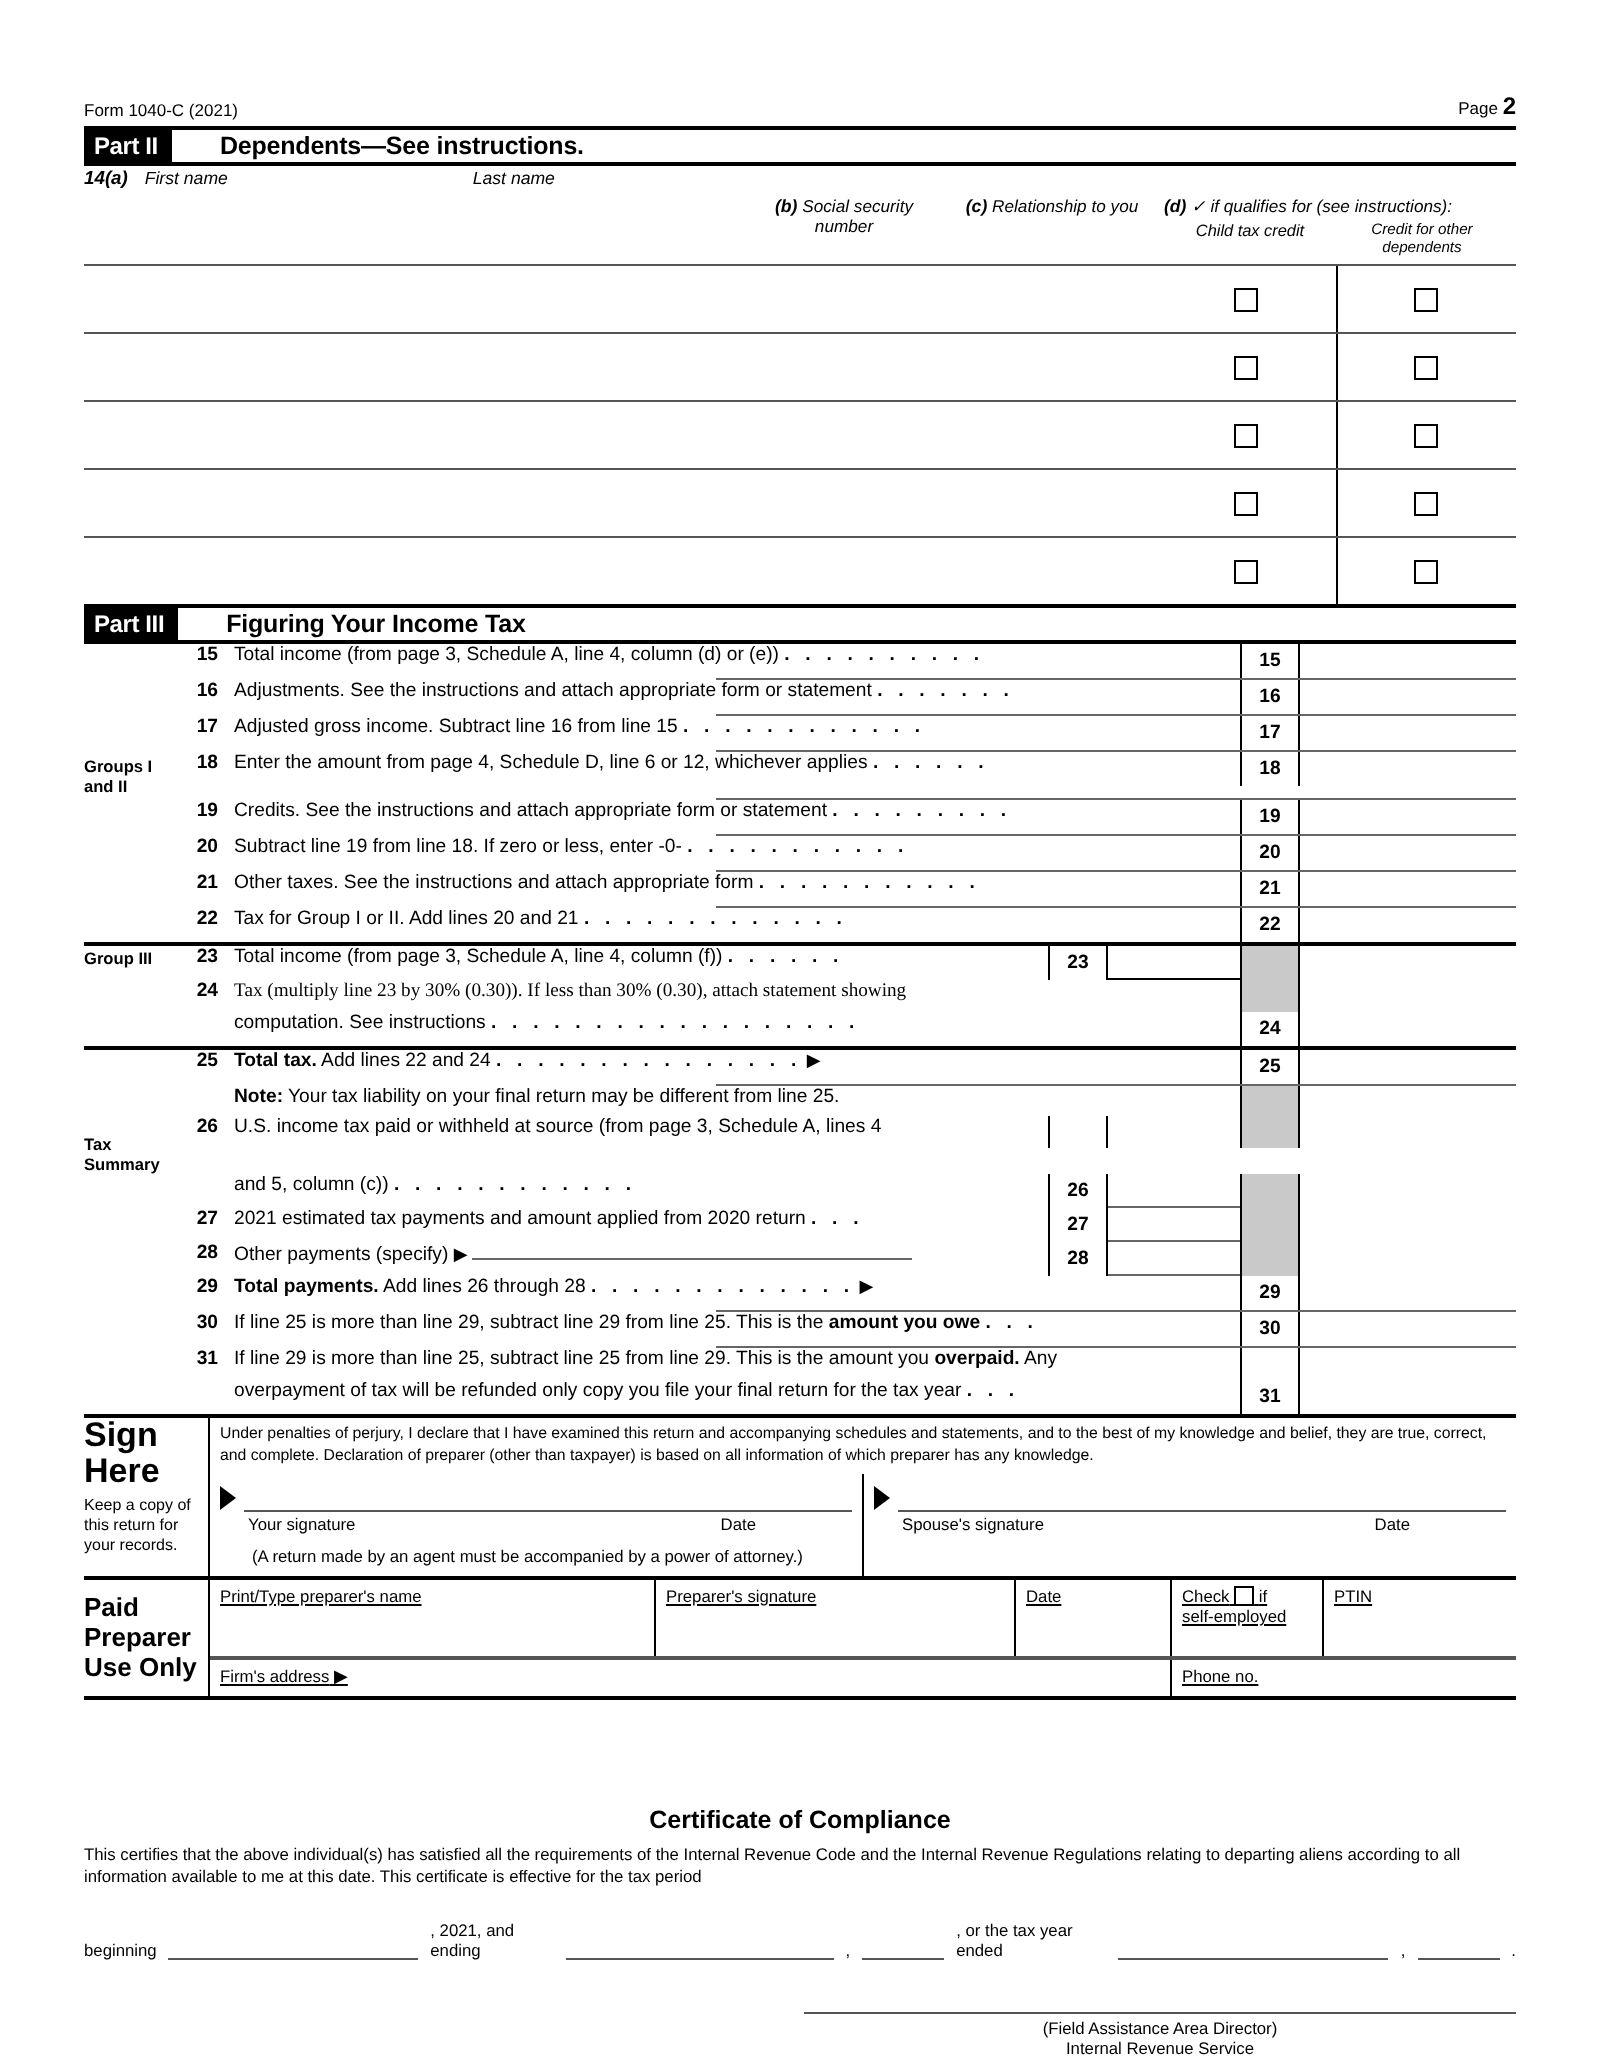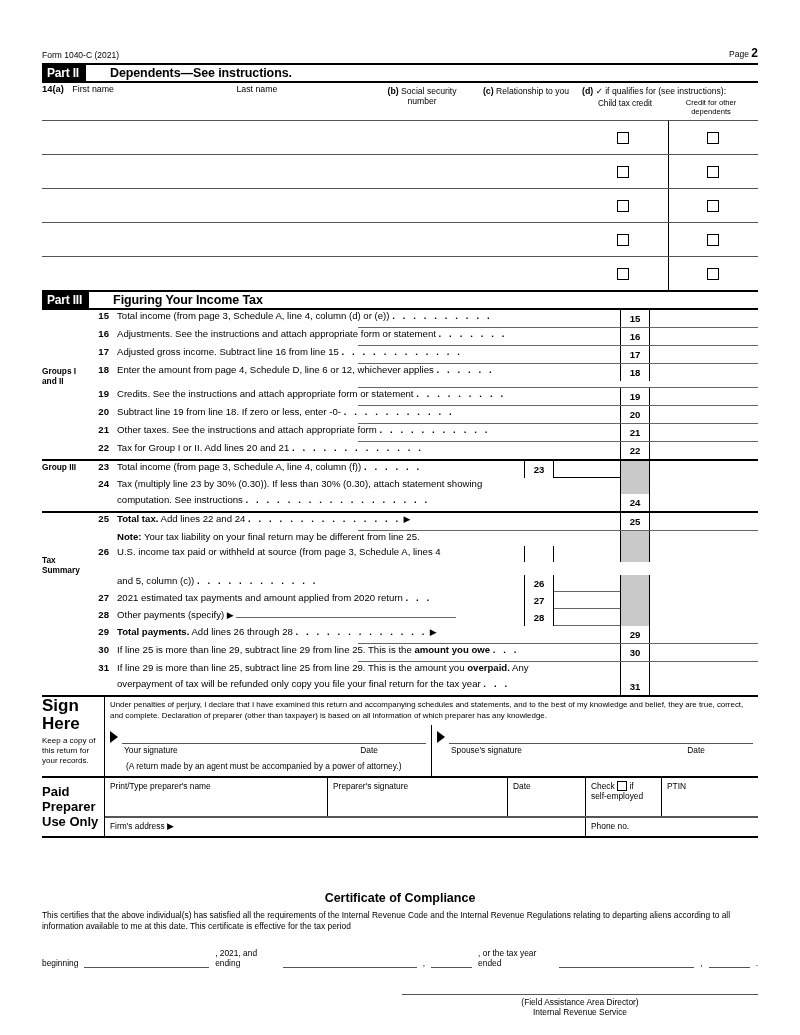--- a/index.html
+++ b/index.html
@@ -30,44 +30,44 @@
     background: #000; color: #fff; font-weight: bold; font-size: 12px;
     padding: 0 7px 0 5px; display: flex; align-items: center; letter-spacing: -0.2px;
   }
   .parttitle {
     font-weight: bold; font-size: 12.5px; display: flex; align-items: center;
     padding-left: 24px; letter-spacing: -0.1px;
   }
 
   
   .dep { margin: 0 42px; border-collapse: collapse; width: calc(800px - 84px); table-layout: fixed; }
-  .dep td, .dep th { border: 0; padding: 0; vertical-align: top; }
+  .dep td, .dep th { border: 0; padding: 0; vertical-align: top; font-style: italic; }
   .vl { border-left: 1.6px solid #000; }
-  .dep .hdr { font-size: 8.6px; line-height: 1.15; padding: 3px 4px 4px 4px; margin-top: 23px; }
+  .dep .hdr { font-size: 8.6px; line-height: 1.15; padding: 15px 4px 4px 4px; margin-top: 23px; }
   .dep .hdr b { font-size: 8.8px; }
   .dep-namecell { font-size: 8.8px; padding: 5px 0 5px 2px; }
   .dep-namecell .n1 { font-weight: bold; font-size: 9.4px; }
   .d-sub { display: flex; }
   .d-sub > div { flex: 1; text-align: center; font-size: 8.2px; }
   .chkrow { display: flex; height: 100%; }
   .chkcell { flex: 1; display: flex; align-items: center; justify-content: center; }
   .chkcell.sep { border-left: 1.2px solid #000; }
   .cbox { width: 12px; height: 12px; border: 1.3px solid #000; background: #fff; }
   .rowline { border-top: 1.6px solid #555; }
 
   
   .p3 { margin: 0 42px; position: relative; }
   .lrow { display: flex; align-items: flex-start; position: relative; }
   .grouplabel {
     width: 46px; flex: 0 0 46px; font-size: 8.3px; font-weight: bold;
     line-height: 1.18; padding-top: 2px;
   }
   .lno { width: 26px; flex: 0 0 26px; text-align: right; font-weight: bold; font-size: 9.6px; padding-right: 5px; }
   .ltext { flex: 1; font-size: 9.6px; line-height: 1.25; padding-left: 3px; white-space: nowrap; overflow: hidden; }
-  .ltext.wrap { white-space: normal; }
+  .ltext.wrap { white-space: normal; font-family: Liberation Serif, serif; }
   .dots { letter-spacing: 2.6px; font-weight: bold; }
   .arrow { font-size: 9px; }
 
   
   .numbox {
     width: 30px; flex: 0 0 30px; text-align: center; font-weight: bold; font-size: 9.6px;
     border-left: 1.4px solid #000; border-right: 1.4px solid #000; background: #fff;
   }
   .numbox.shade { background: #c9c9c9; color: transparent; }
   .amtcol { width: 108px; flex: 0 0 108px; }
@@ -90,21 +90,21 @@
     position: absolute; left: 5px; top: 6px;
     width: 0; height: 0; border-left: 8px solid #000;
     border-top: 6px solid transparent; border-bottom: 6px solid transparent;
   }
 
   
   .prep { margin: 0 42px; display: flex; }
   .prep-left { width: 62px; flex: 0 0 62px; font-weight: bold; font-size: 13px; line-height: 1.18; padding-top: 6px; }
   .prep-right { flex: 1; border-left: 1.6px solid #000; }
   .prow { display: flex; }
-  .pcell { font-size: 8.4px; padding: 3px 4px 3px 5px; line-height: 1.25; }
+  .pcell { font-size: 8.4px; padding: 3px 4px 3px 5px; line-height: 1.25; text-decoration: underline; }
   .pcell + .pcell { border-left: 1.2px solid #000; }
   .pline { border-top: 1.2px solid #555; }
 
   
   .cert { margin: 0 42px; }
   .cert-title { text-align: center; font-weight: bold; font-size: 12.5px; padding: 5px 0 5px 0; margin-top: 48px; }
   .cert-body { font-size: 8.4px; line-height: 1.3; }
   .beginrow { font-size: 8.4px; padding-top: 16px; display: flex; align-items: flex-end; gap: 0; }
   .ul { border-bottom: 1px solid #555; display: inline-block; height: 10px; }
   .fa-block { text-align: center; font-size: 8.4px; line-height: 1.3; }

